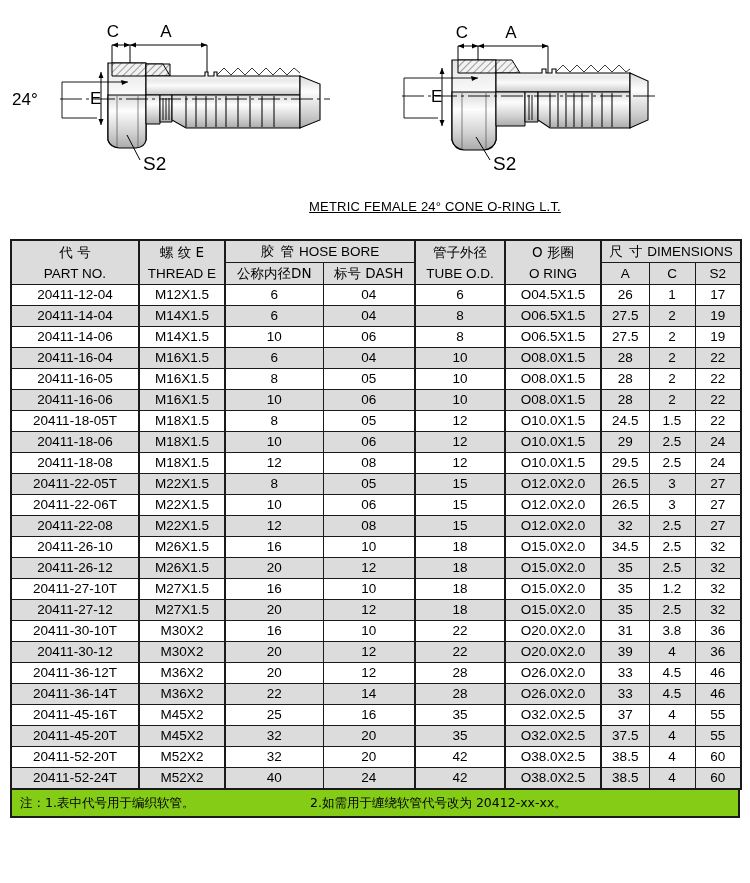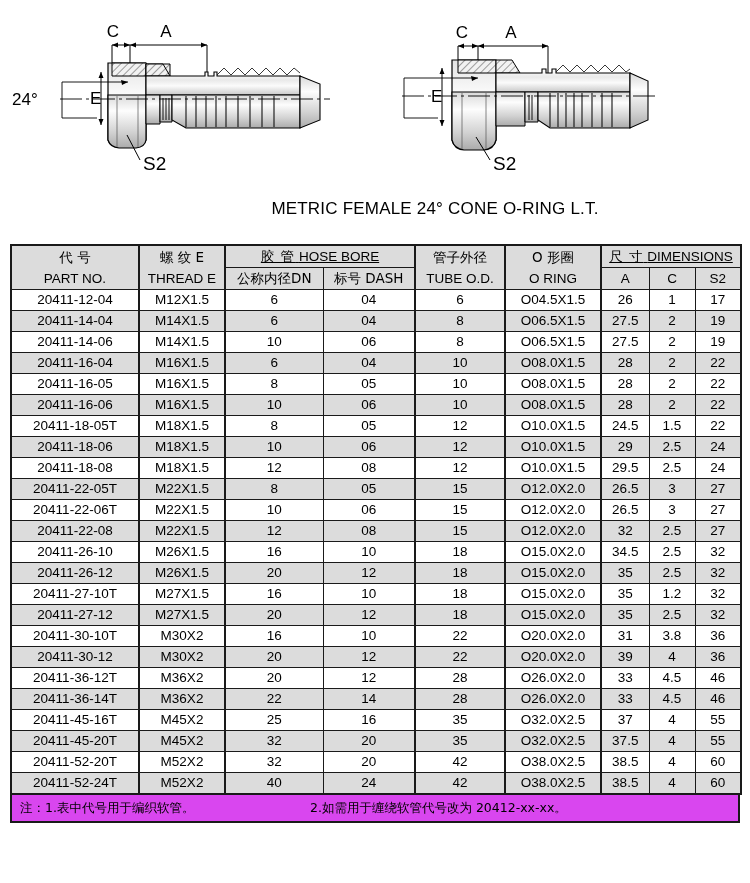--- a/index.html
+++ b/index.html
@@ -29,25 +29,26 @@
   .drawing-left  { left: 0px;   width: 350px; height: 185px; }
   .drawing-right { left: 390px; width: 360px; height: 185px; }
 
   
   .title-block {
     width: 750px;
     text-align: center;
     padding-top: 14px;
   }
   .title-line1 {
-    font-size: 17px;
+    font-size: 13px;
     letter-spacing: 0.2px;
     margin-left: 120px;
     margin-bottom: 25px;
     white-space: nowrap;
+    text-decoration: underline;
   }
   .title-line2 {
     font-size: 19px;
     margin-left: 120px;
     letter-spacing: 0.2px;
     white-space: nowrap;
   }
 
   
   .table-wrap {
@@ -78,35 +79,35 @@
     line-height: 21px;
     font-size: 13.5px;
   }
   table.spec tbody tr.shaded td {
     background: #dcdcdc;
   }
   table.spec tbody tr.plain td {
     background: #ffffff;
   }
   .cn { font-family: "DejaVu Sans", sans-serif; }
-  .hdr-mixed { font-family: "Liberation Sans", sans-serif; text-decoration: underline; }
+  .hdr-mixed { font-family: "Liberation Sans", sans-serif; }
   .hdr-mixed .cn { letter-spacing: 1px; }
 
   
   .sep-left { border-left: 2px solid #1a1a1a !important; }
 
   
   .notes {
     border: 2px solid #1a1a1a;
     border-top: none;
     width: 730px;
     margin: 0 10px;
     box-sizing: border-box;
     padding: 4px 8px 5px 8px;
-    background: #d946ef;
+    background: #84cc16;
   }
   .note-row {
     display: flex;
     font-size: 13px;
     line-height: 17px;
     white-space: nowrap;
   }
   .note-row .seg1 { width: 290px; }
   .note-row .seg2 { flex: 1; }
   .note-cn { font-family: "DejaVu Sans", sans-serif; font-size: 12.5px; }

